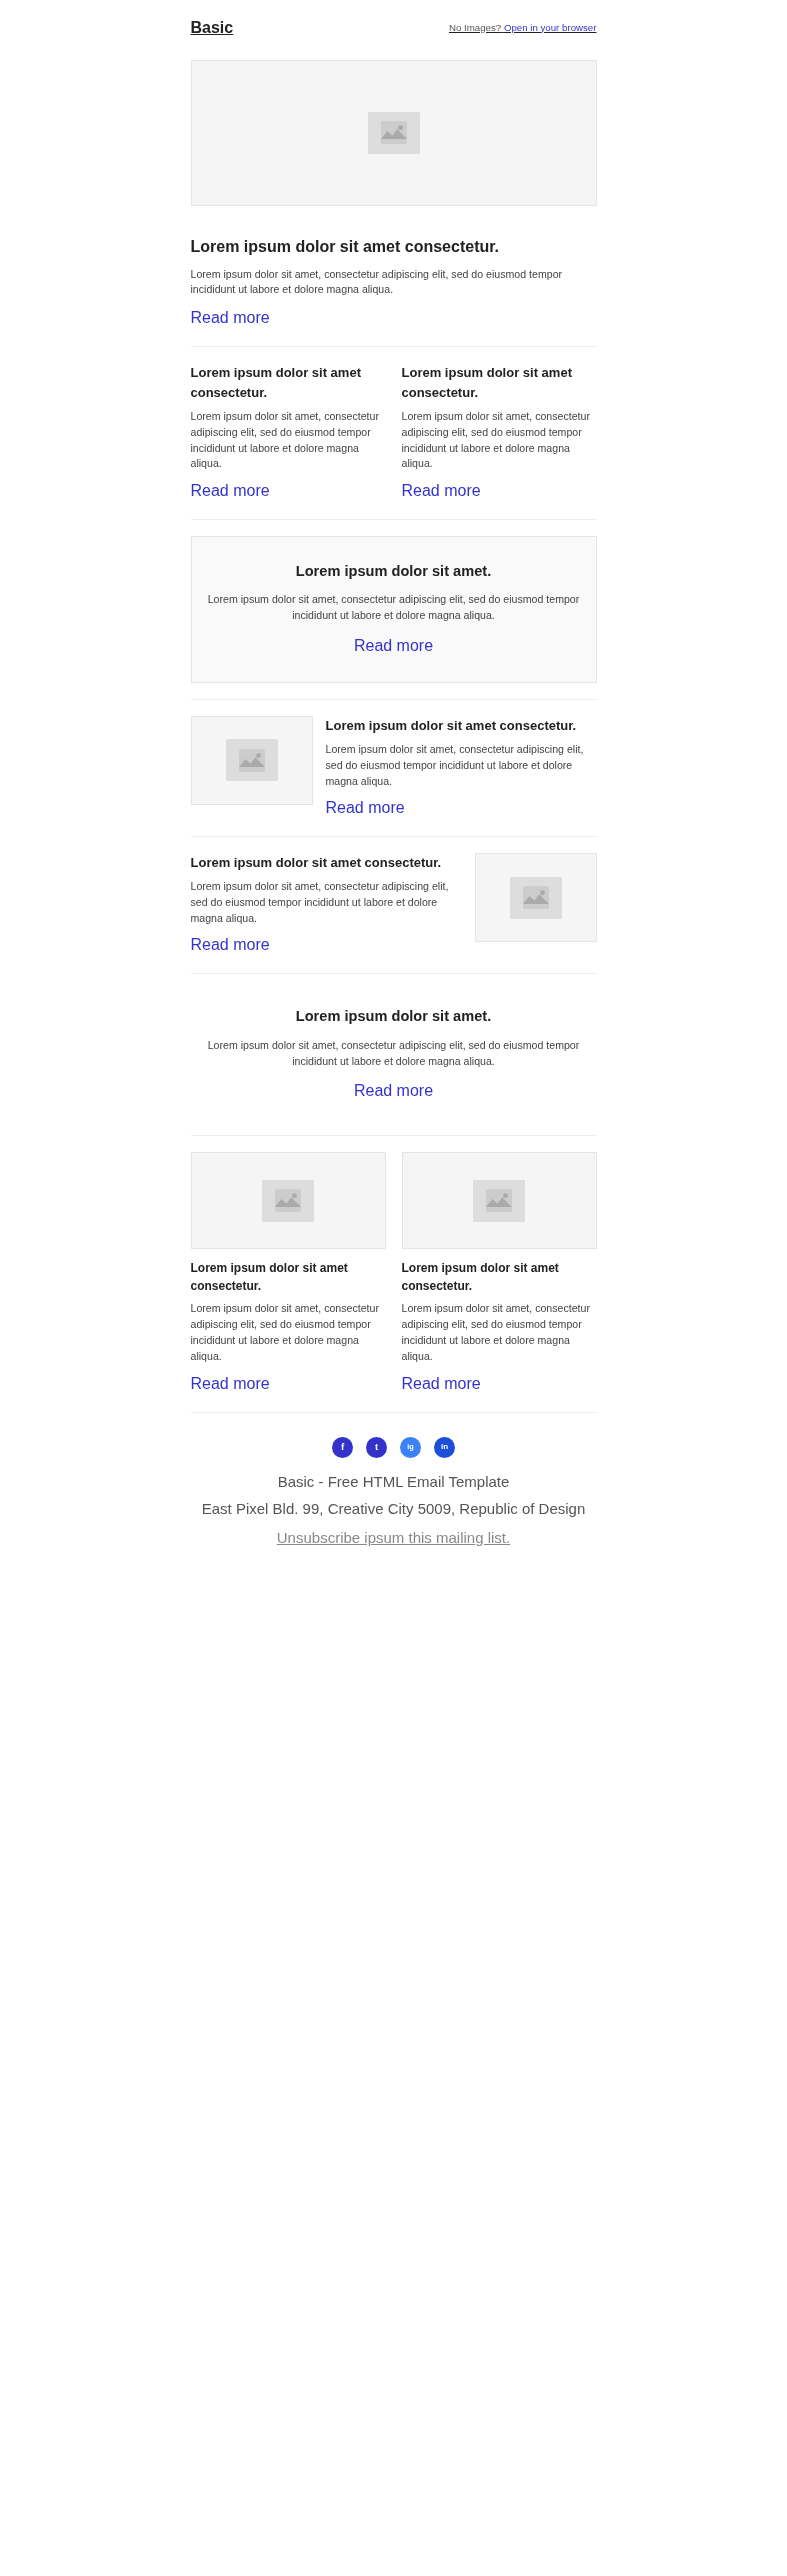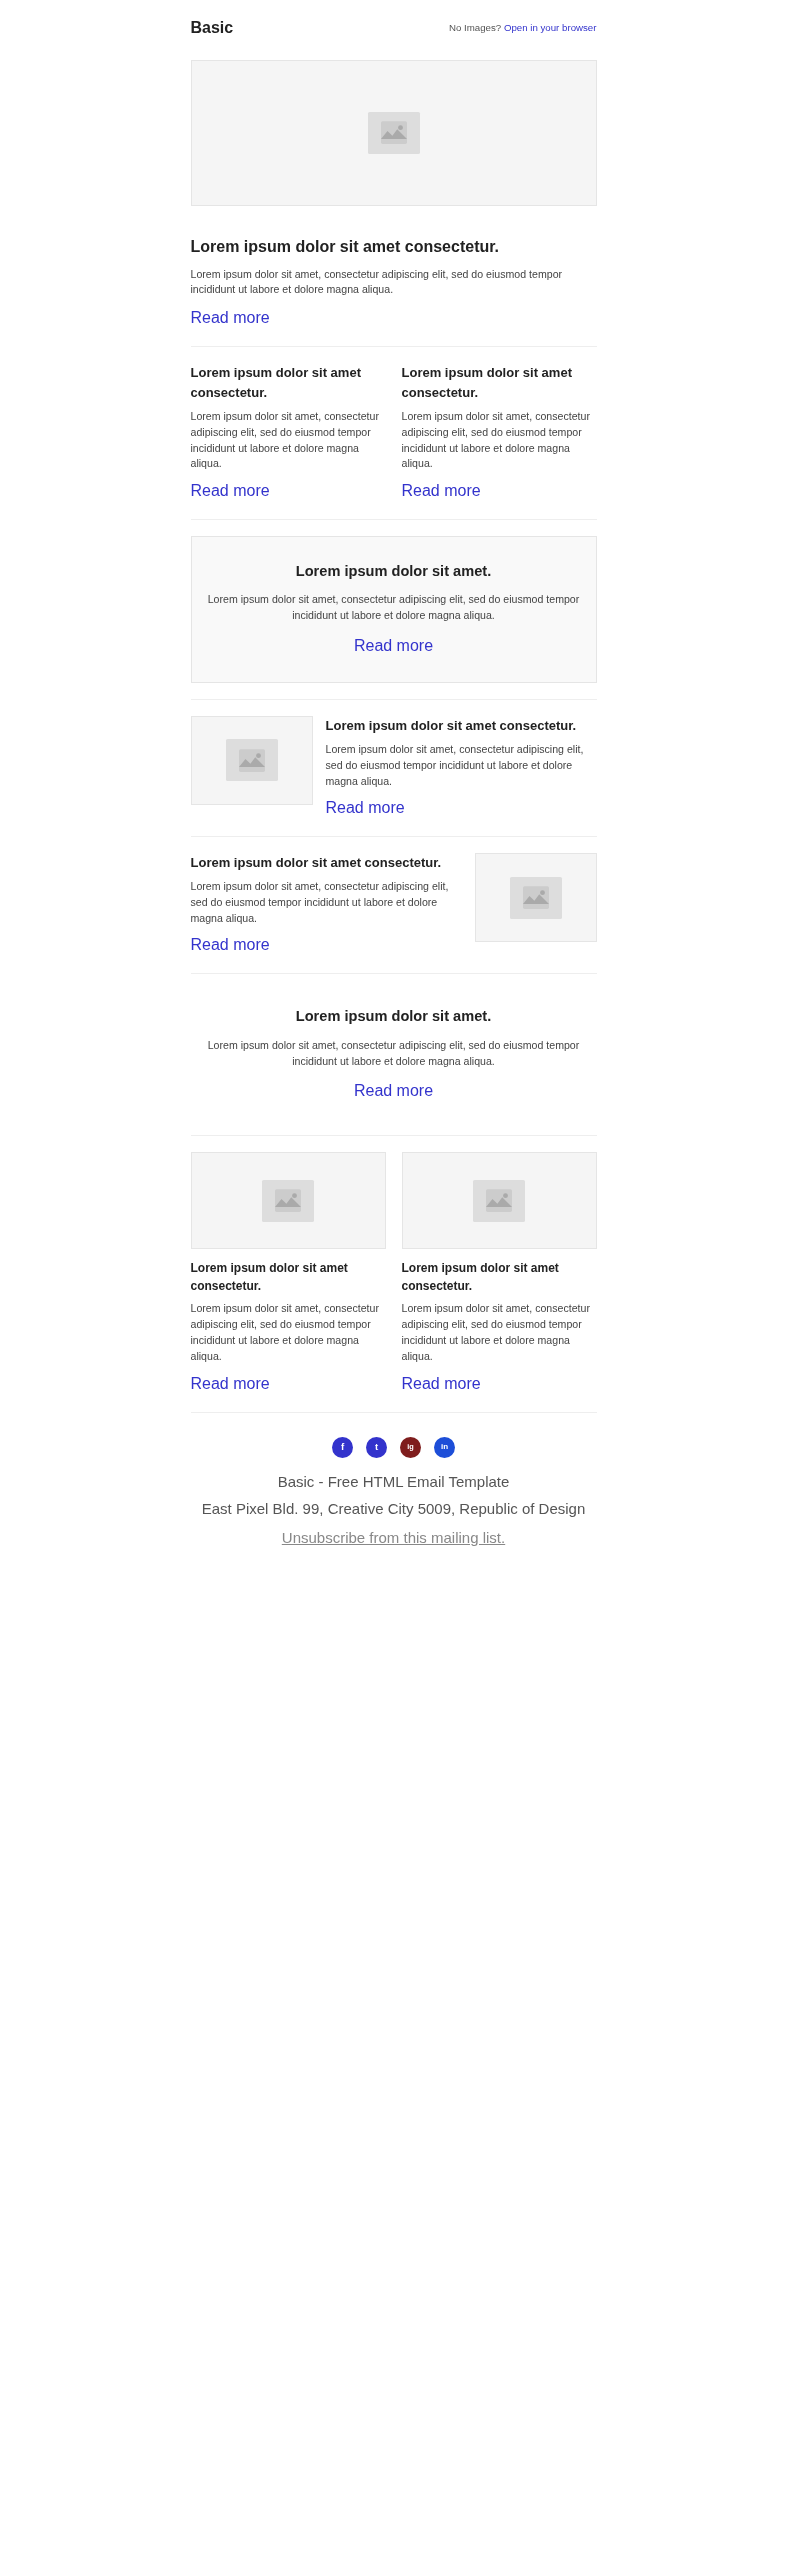--- a/index.html
+++ b/index.html
@@ -16,20 +16,21 @@
       padding: 8px 0 16px;
     }
 
     
     .header {
       display: flex;
       justify-content: space-between;
       align-items: center;
       padding: 8px 0 6.5px;
       border-bottom: none;
+      text-decoration: underline;
     }
     .header-title {
       font-size: 16px;
       font-weight: bold;
     }
     .header-meta {
       font-size: 9.7px;
       color: #555;
     }
     .header-meta a {
@@ -376,28 +377,28 @@
   </div>
 
   <div class="footer">
     <div class="social-icons">
       <div class="social-icon" style="background:#3333cc;">
         <span>f</span>
       </div>
       <div class="social-icon" style="background:#3333cc;">
         <span>t</span>
       </div>
-      <div class="social-icon" style="background:#7f1d1d; font-size:7.3px;">
+      <div class="social-icon" style="background:#3b82f6; font-size:7.3px;">
         <span>ig</span>
       </div>
       <div class="social-icon" style="background:#1d4ed8; font-size:8px;">
         <span>in</span>
       </div>
     </div>
     <p class="footer-text">Basic - Free HTML Email Template</p>
     <p class="footer-text">East Pixel Bld. 99, Creative City 5009, Republic of Design</p>
     <p class="footer-text" style="margin-top:6.5px;">
-      <a href="#" style="color:#888; text-decoration:underline;">Unsubscribe from this mailing list.</a>
+      <a href="#" style="color:#888; text-decoration:underline;">Unsubscribe ipsum this mailing list.</a>
     </p>
   </div>
 
 </div>
 
 
 </body></html>

